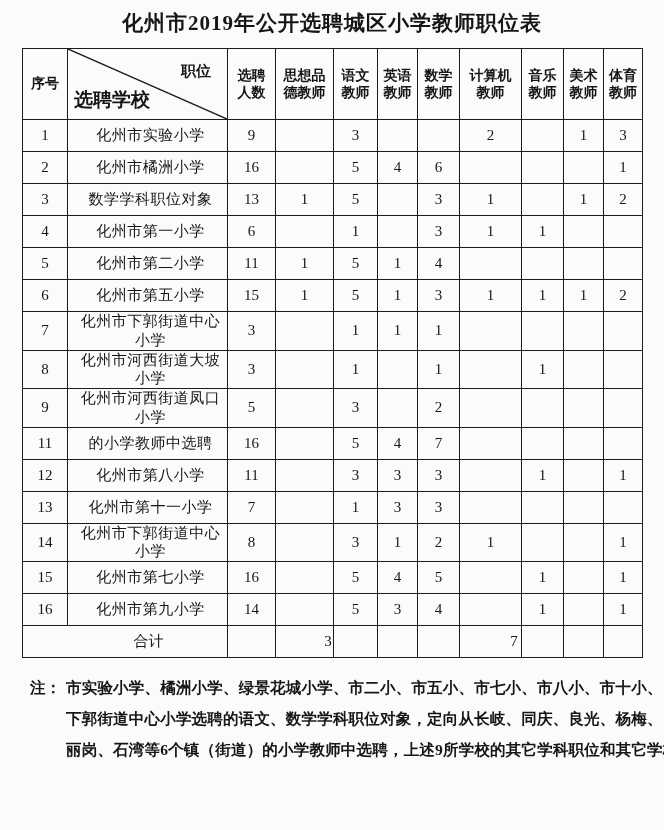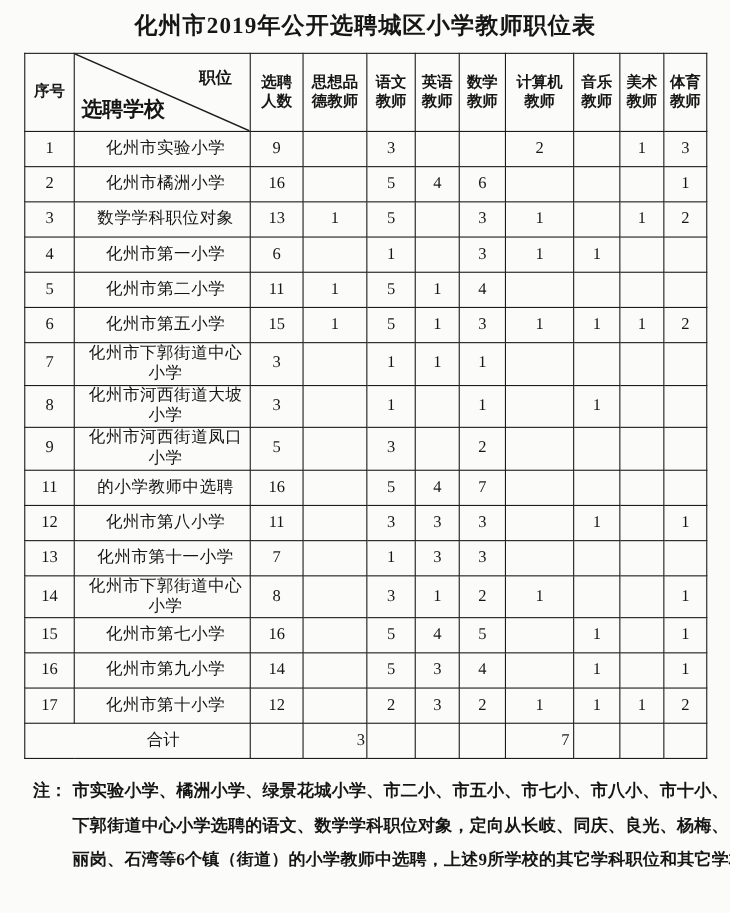--- a/index.html
+++ b/index.html
@@ -332,33 +332,20 @@
           <td>14</td>
           <td></td>
           <td>5</td>
           <td>3</td>
           <td>4</td>
           <td></td>
           <td>1</td>
           <td></td>
           <td>1</td>
         </tr>
-        <tr>
-          <td>17</td>
-          <td class="school">化州市第十小学</td>
-          <td>12</td>
-          <td></td>
-          <td>2</td>
-          <td>3</td>
-          <td>2</td>
-          <td>1</td>
-          <td>1</td>
-          <td>1</td>
-          <td>2</td>
-        </tr>
       </tbody>
     <tfoot>
       <tr>
         <td colspan="2">合计</td>
         <td>169</td>
         <td>3</td>
         <td>55</td>
         <td>28</td>
         <td>50</td>
         <td>7</td>

